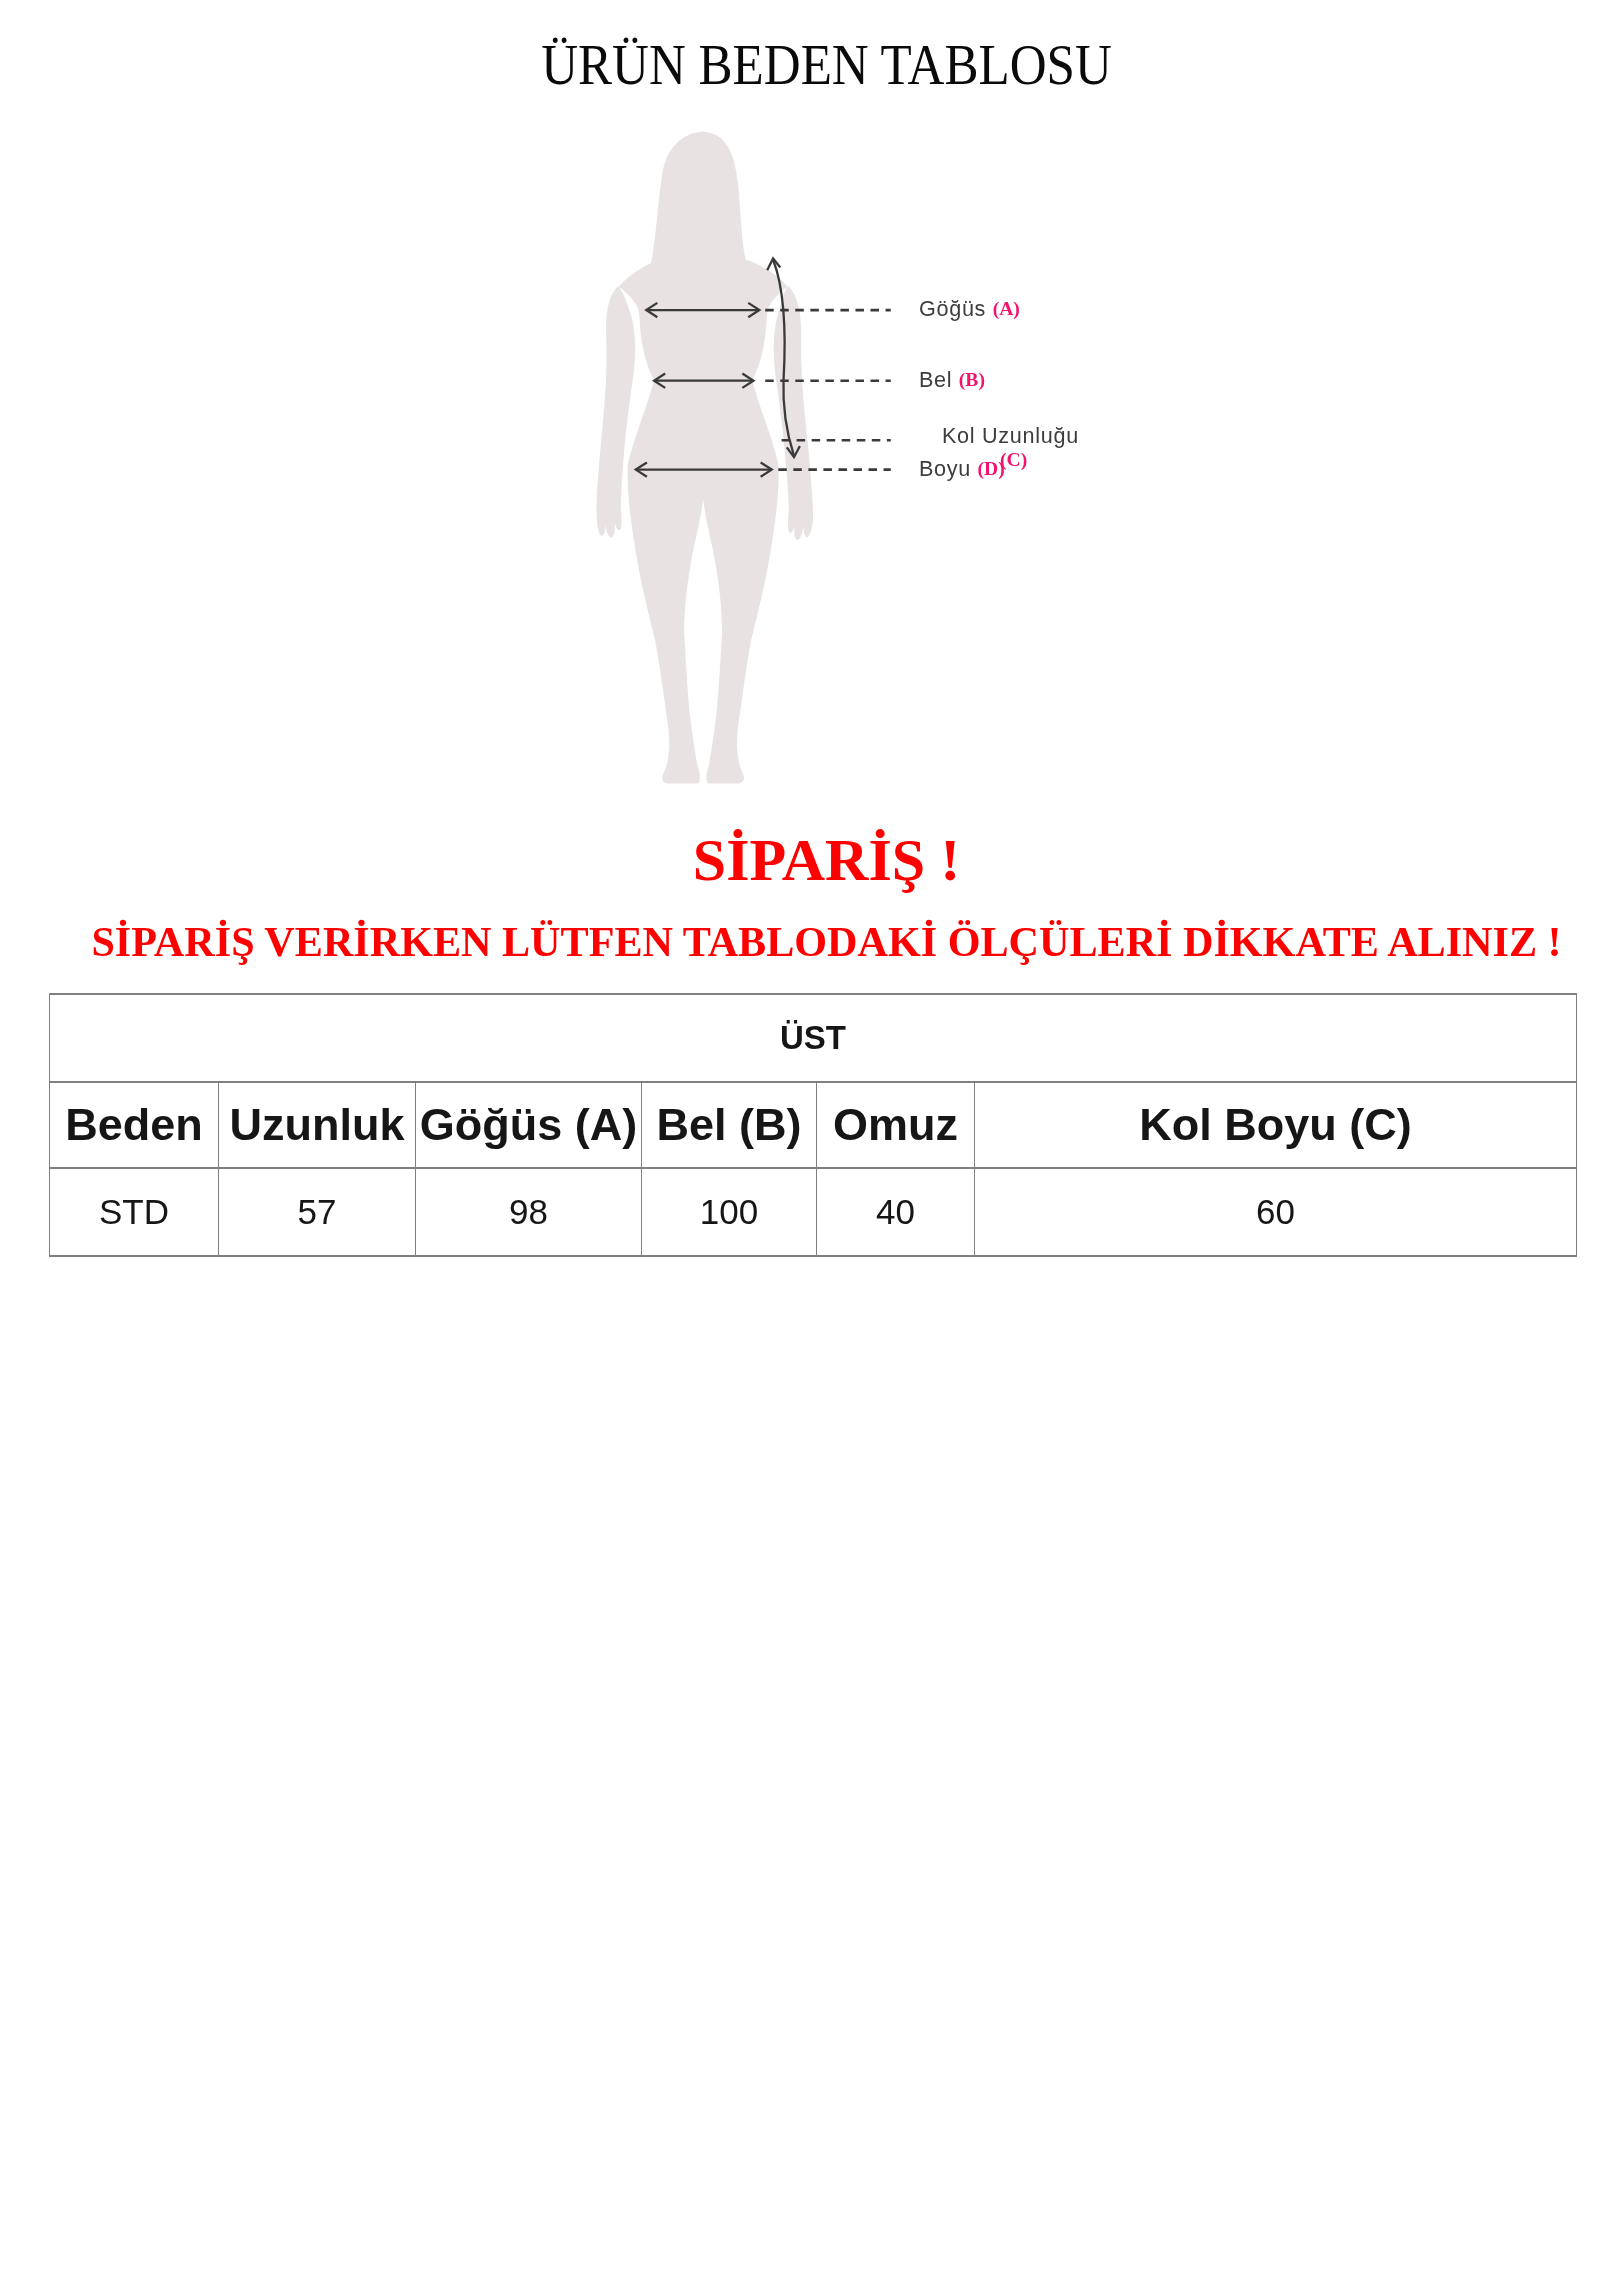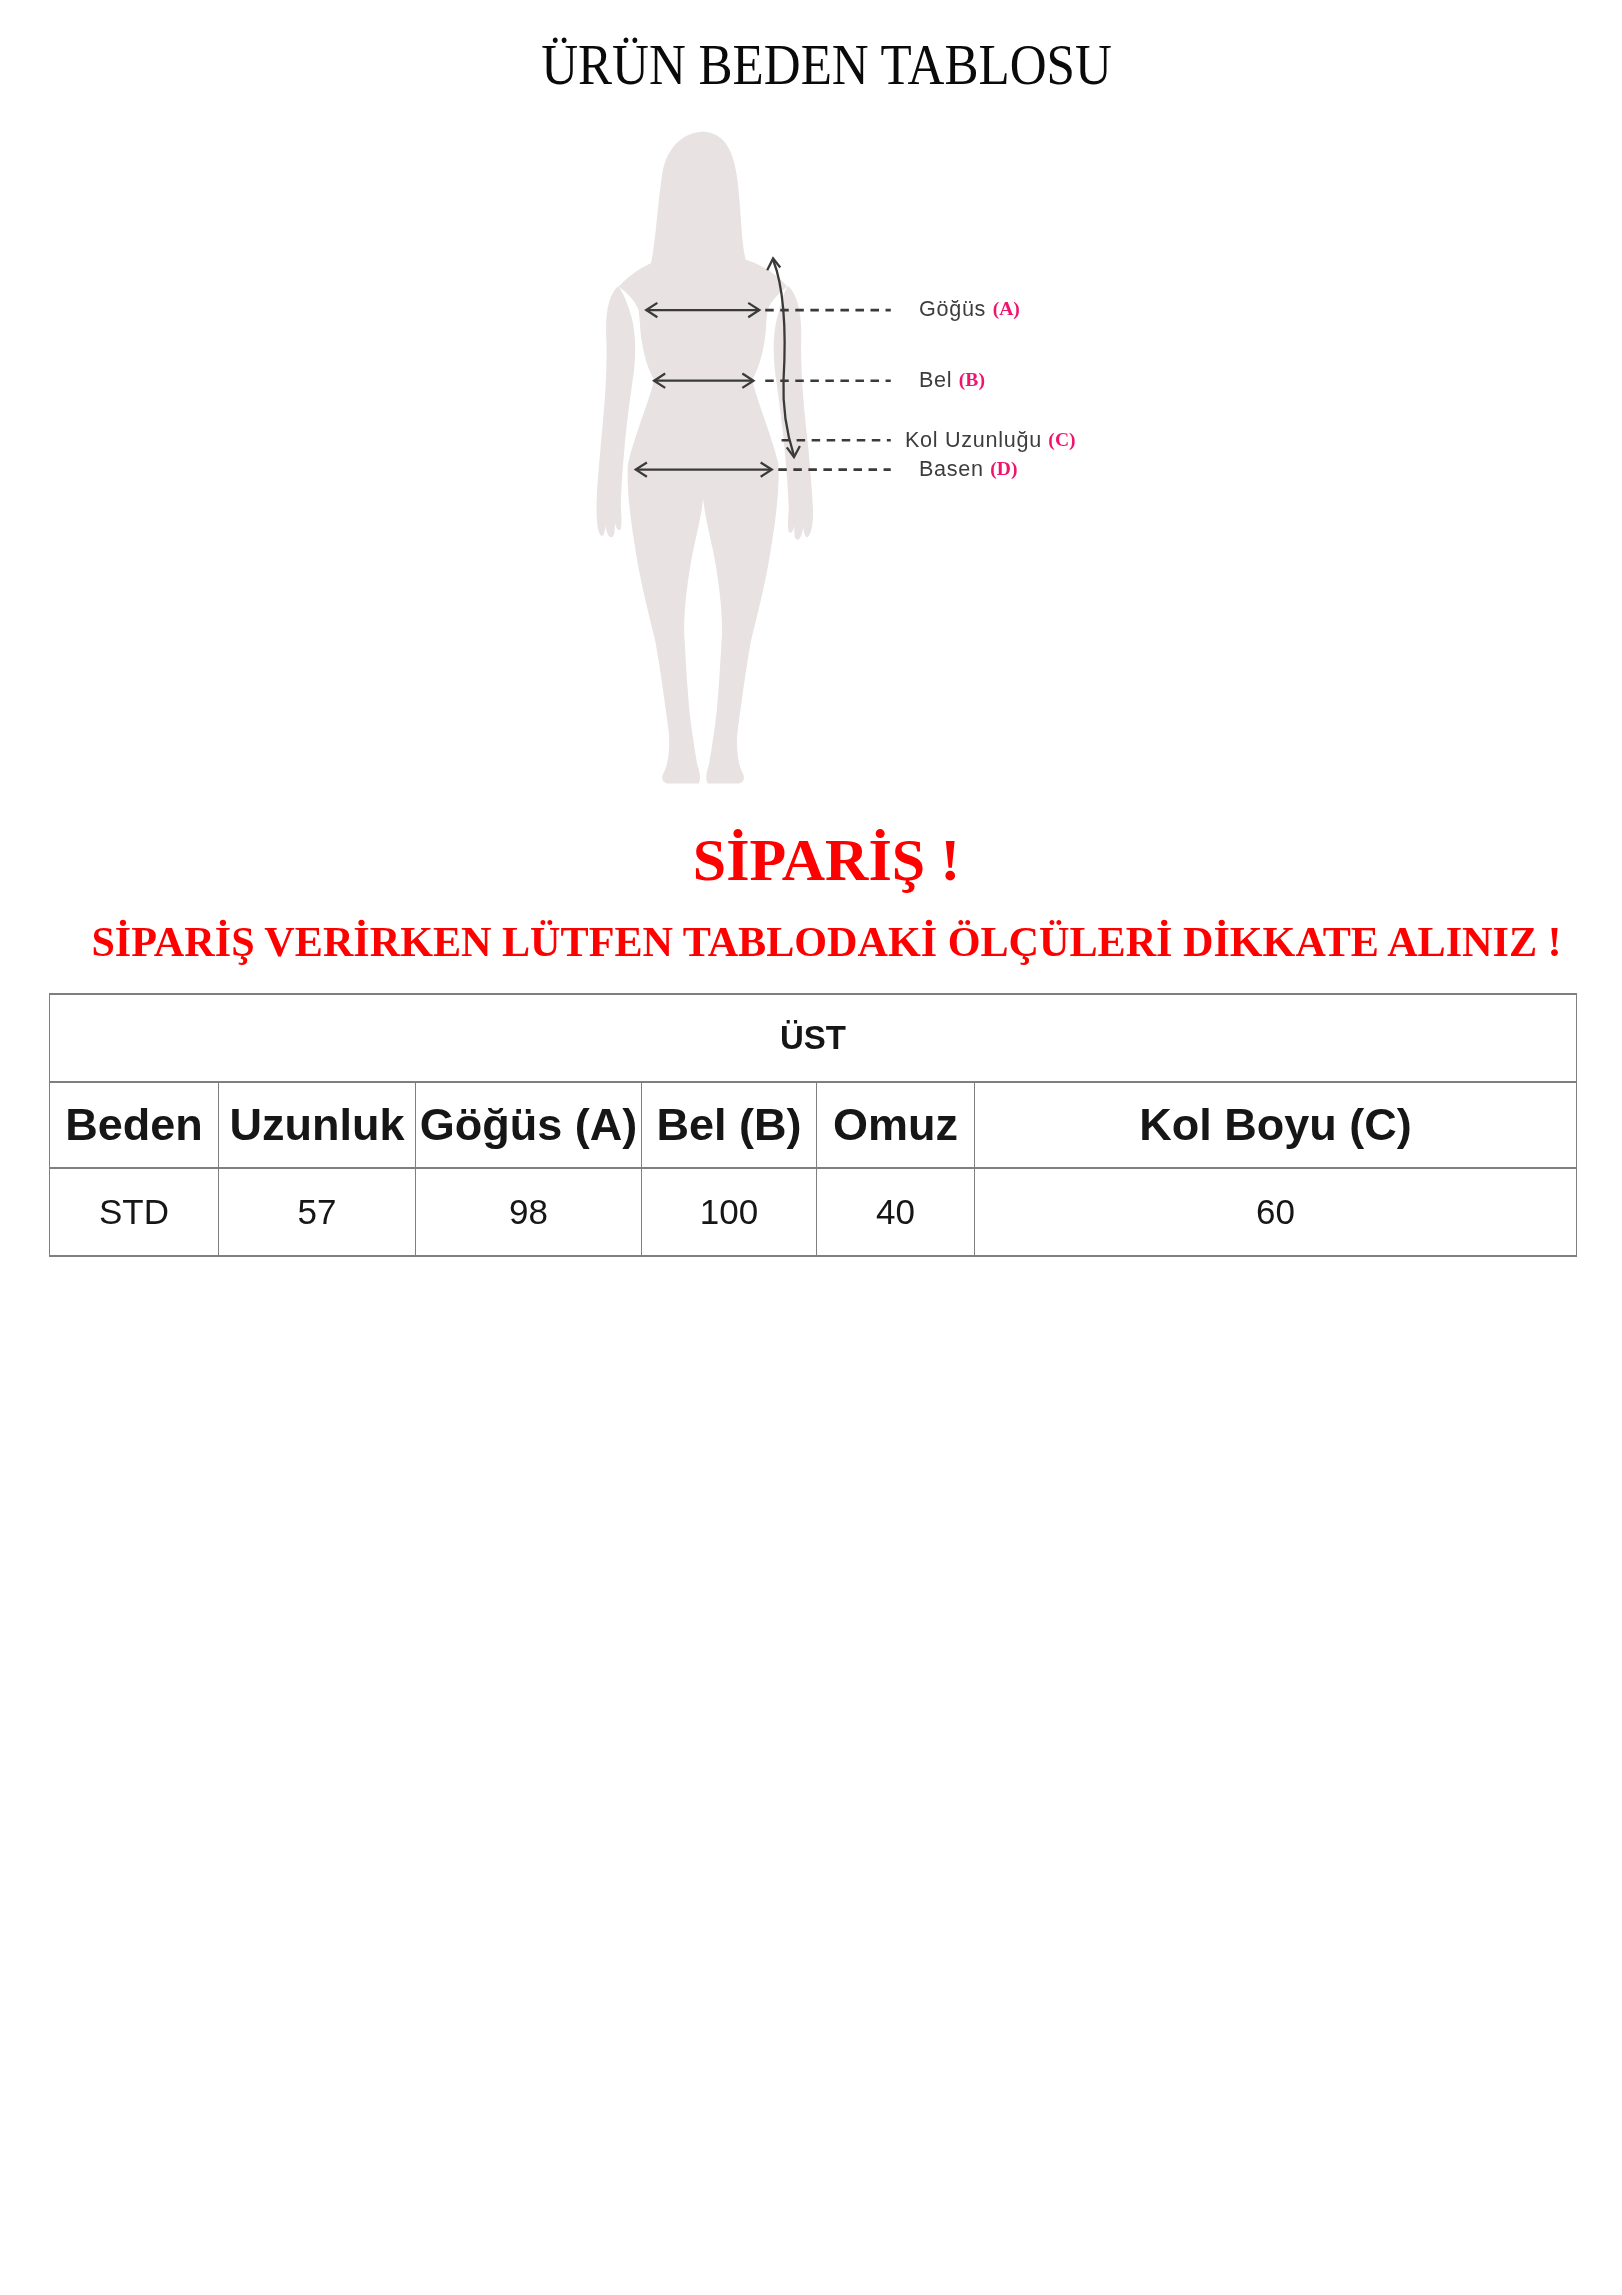--- a/index.html
+++ b/index.html
@@ -10,21 +10,21 @@
         text-align:center;white-space:nowrap;transform:scaleX(0.88);transform-origin:50% 50%;}
   
   .diagram{position:absolute;left:0;top:0;width:1623px;height:824px;}
   .fig-svg{position:absolute;left:556px;top:118px;width:340px;height:681px;}
   .meas-label{position:absolute;height:34px;display:flex;align-items:center;white-space:nowrap;text-align:right;}
   .meas-name{font-size:21.6px;color:#3d3d3d;letter-spacing:0.7px;}
   .meas-letter{font-family:"Liberation Serif",serif;font-weight:700;font-size:19.6px;
         color:#f0146e;margin-left:6.5px;}
   .lbl-gogus{left:919px;top:292px;}
   .lbl-bel{left:919px;top:363px;}
-  .lbl-kol{left:905px;top:423px;}
+  .lbl-kol{left:942px;top:423px;flex-direction:column;}
   .lbl-basen{left:919px;top:452px;}
   
   .warn-heading{position:absolute;left:0;right:0;top:826px;height:72px;
         font-family:"Liberation Serif",serif;font-weight:700;font-size:60px;color:#ff0000;
         text-align:center;white-space:nowrap;}
   .warn-sub{position:absolute;left:0;right:0;top:917px;height:59px;
         font-family:"Liberation Serif",serif;font-weight:700;font-size:43px;color:#ff0000;
         text-align:center;white-space:nowrap;transform:scaleX(0.98);transform-origin:50% 50%;}
   
   .tables{position:absolute;left:49px;top:993px;width:1527px;}
@@ -166,21 +166,21 @@
     </div>
     <div class="meas-label lbl-bel">
       <span class="meas-name">Bel</span>
       <span class="meas-letter">(B)</span>
     </div>
     <div class="meas-label lbl-kol">
       <span class="meas-name">Kol Uzunluğu</span>
       <span class="meas-letter">(C)</span>
     </div>
     <div class="meas-label lbl-basen">
-      <span class="meas-name">Basen</span>
+      <span class="meas-name">Boyu</span>
       <span class="meas-letter">(D)</span>
     </div>
   </div>
 
   <div class="warn-heading">SİPARİŞ !</div>
   <div class="warn-sub">SİPARİŞ VERİRKEN LÜTFEN TABLODAKİ ÖLÇÜLERİ DİKKATE ALINIZ !</div>
 
   <div class="tables">
 
     <table class="size-table">

